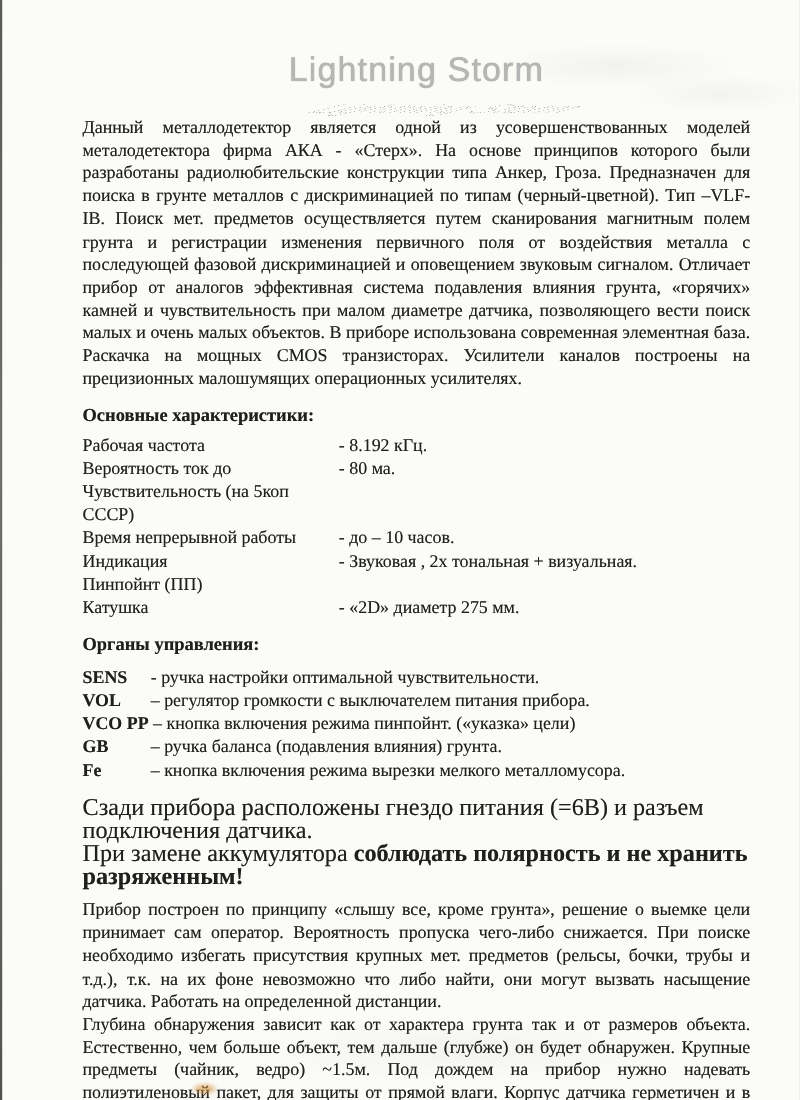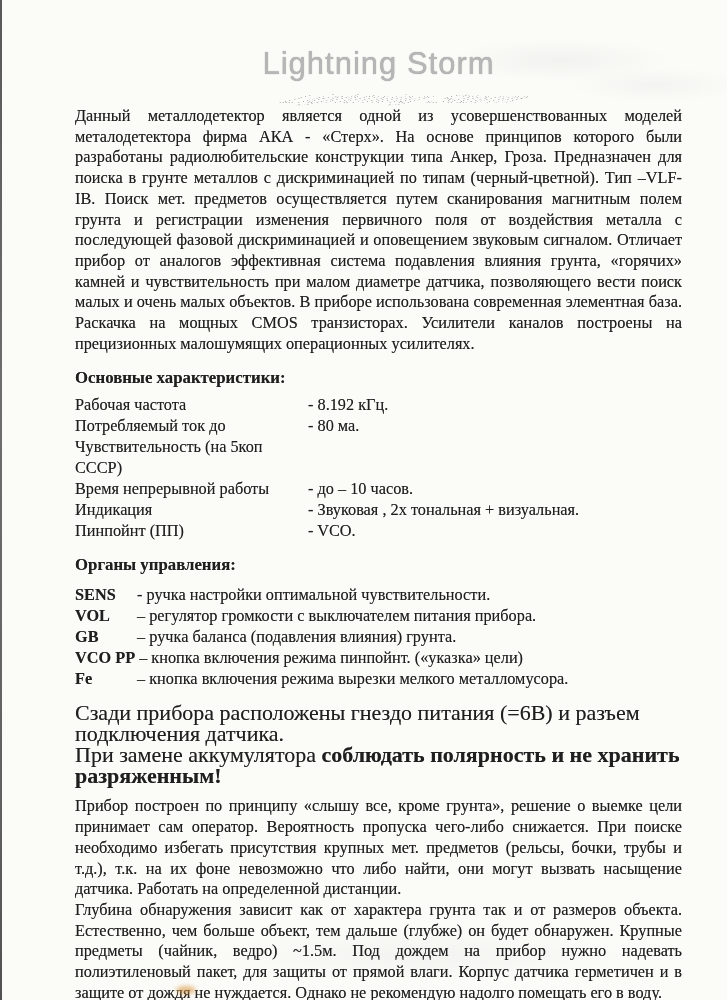--- a/index.html
+++ b/index.html
@@ -137,58 +137,61 @@
     <p class="para intro">Данный металлодетектор является одной из усовершенствованных моделей металодетектора фирма АКА - «Стерх». На основе принципов которого были разработаны радиолюбительские конструкции типа Анкер, Гроза. Предназначен для поиска в грунте металлов с дискриминацией по типам (черный-цветной). Тип –VLF-IB. Поиск мет. предметов осуществляется путем сканирования магнитным полем грунта и регистрации изменения первичного поля от воздействия металла с последующей фазовой дискриминацией и оповещением звуковым сигналом. Отличает прибор от аналогов эффективная система подавления влияния грунта, «горячих» камней и чувствительность при малом диаметре датчика, позволяющего вести поиск малых и очень малых объектов. В приборе использована современная элементная база. Раскачка на мощных CMOS транзисторах. Усилители каналов построены на прецизионных малошумящих операционных усилителях.</p>
 
     <h2 class="section-heading">Основные характеристики:</h2>
 
     <div class="spec-list">
       <div class="spec-row">
         <span class="spec-label">Рабочая частота</span>
         <span class="spec-value">-  8.192 кГц.</span>
       </div>
       <div class="spec-row">
-        <span class="spec-label">Потребляемый ток до</span>
+        <span class="spec-label">Вероятность ток до</span>
         <span class="spec-value">- 80 ма.</span>
       </div>
       <div class="spec-row">
         <span class="spec-label">Чувствительность (на 5коп СССР)</span>
       </div>
       <div class="spec-row">
         <span class="spec-label">Время непрерывной работы</span>
         <span class="spec-value">-  до – 10 часов.</span>
       </div>
       <div class="spec-row">
         <span class="spec-label">Индикация</span>
         <span class="spec-value">- Звуковая , 2х тональная + визуальная.</span>
       </div>
       <div class="spec-row">
         <span class="spec-label">Пинпойнт   (ПП)</span>
-        <span class="spec-value">-  VCO.</span>
+      </div>
+      <div class="spec-row">
+        <span class="spec-label">Катушка</span>
+        <span class="spec-value">- «2D» диаметр 275 мм.</span>
       </div>
     </div>
 
     <h2 class="section-heading">Органы управления:</h2>
 
     <div class="controls-list">
       <div class="control-row">
         <span class="control-label">SENS</span>
         <span class="control-desc">- ручка настройки оптимальной чувствительности.</span>
       </div>
       <div class="control-row">
         <span class="control-label">VOL</span>
         <span class="control-desc">– регулятор громкости с выключателем питания прибора.</span>
       </div>
       <div class="control-row">
+        <span class="control-label">VCO PP</span>
+        <span class="control-desc">– кнопка включения режима пинпойнт. («указка» цели)</span>
+      </div>
+      <div class="control-row">
         <span class="control-label">GB</span>
         <span class="control-desc">– ручка баланса (подавления влияния) грунта.</span>
-      </div>
-      <div class="control-row">
-        <span class="control-label">VCO PP</span>
-        <span class="control-desc">– кнопка включения режима пинпойнт. («указка» цели)</span>
       </div>
       <div class="control-row">
         <span class="control-label">Fe</span>
         <span class="control-desc">– кнопка включения режима вырезки мелкого металломусора.</span>
       </div>
     </div>
 
     <div class="notes">
       <div class="note-line">Сзади прибора расположены гнездо питания (=6В) и разъем подключения датчика.</div>
       <div class="note-line"><span>При замене аккумулятора </span><span class="note-bold">соблюдать полярность и не хранить разряженным!</span></div>

